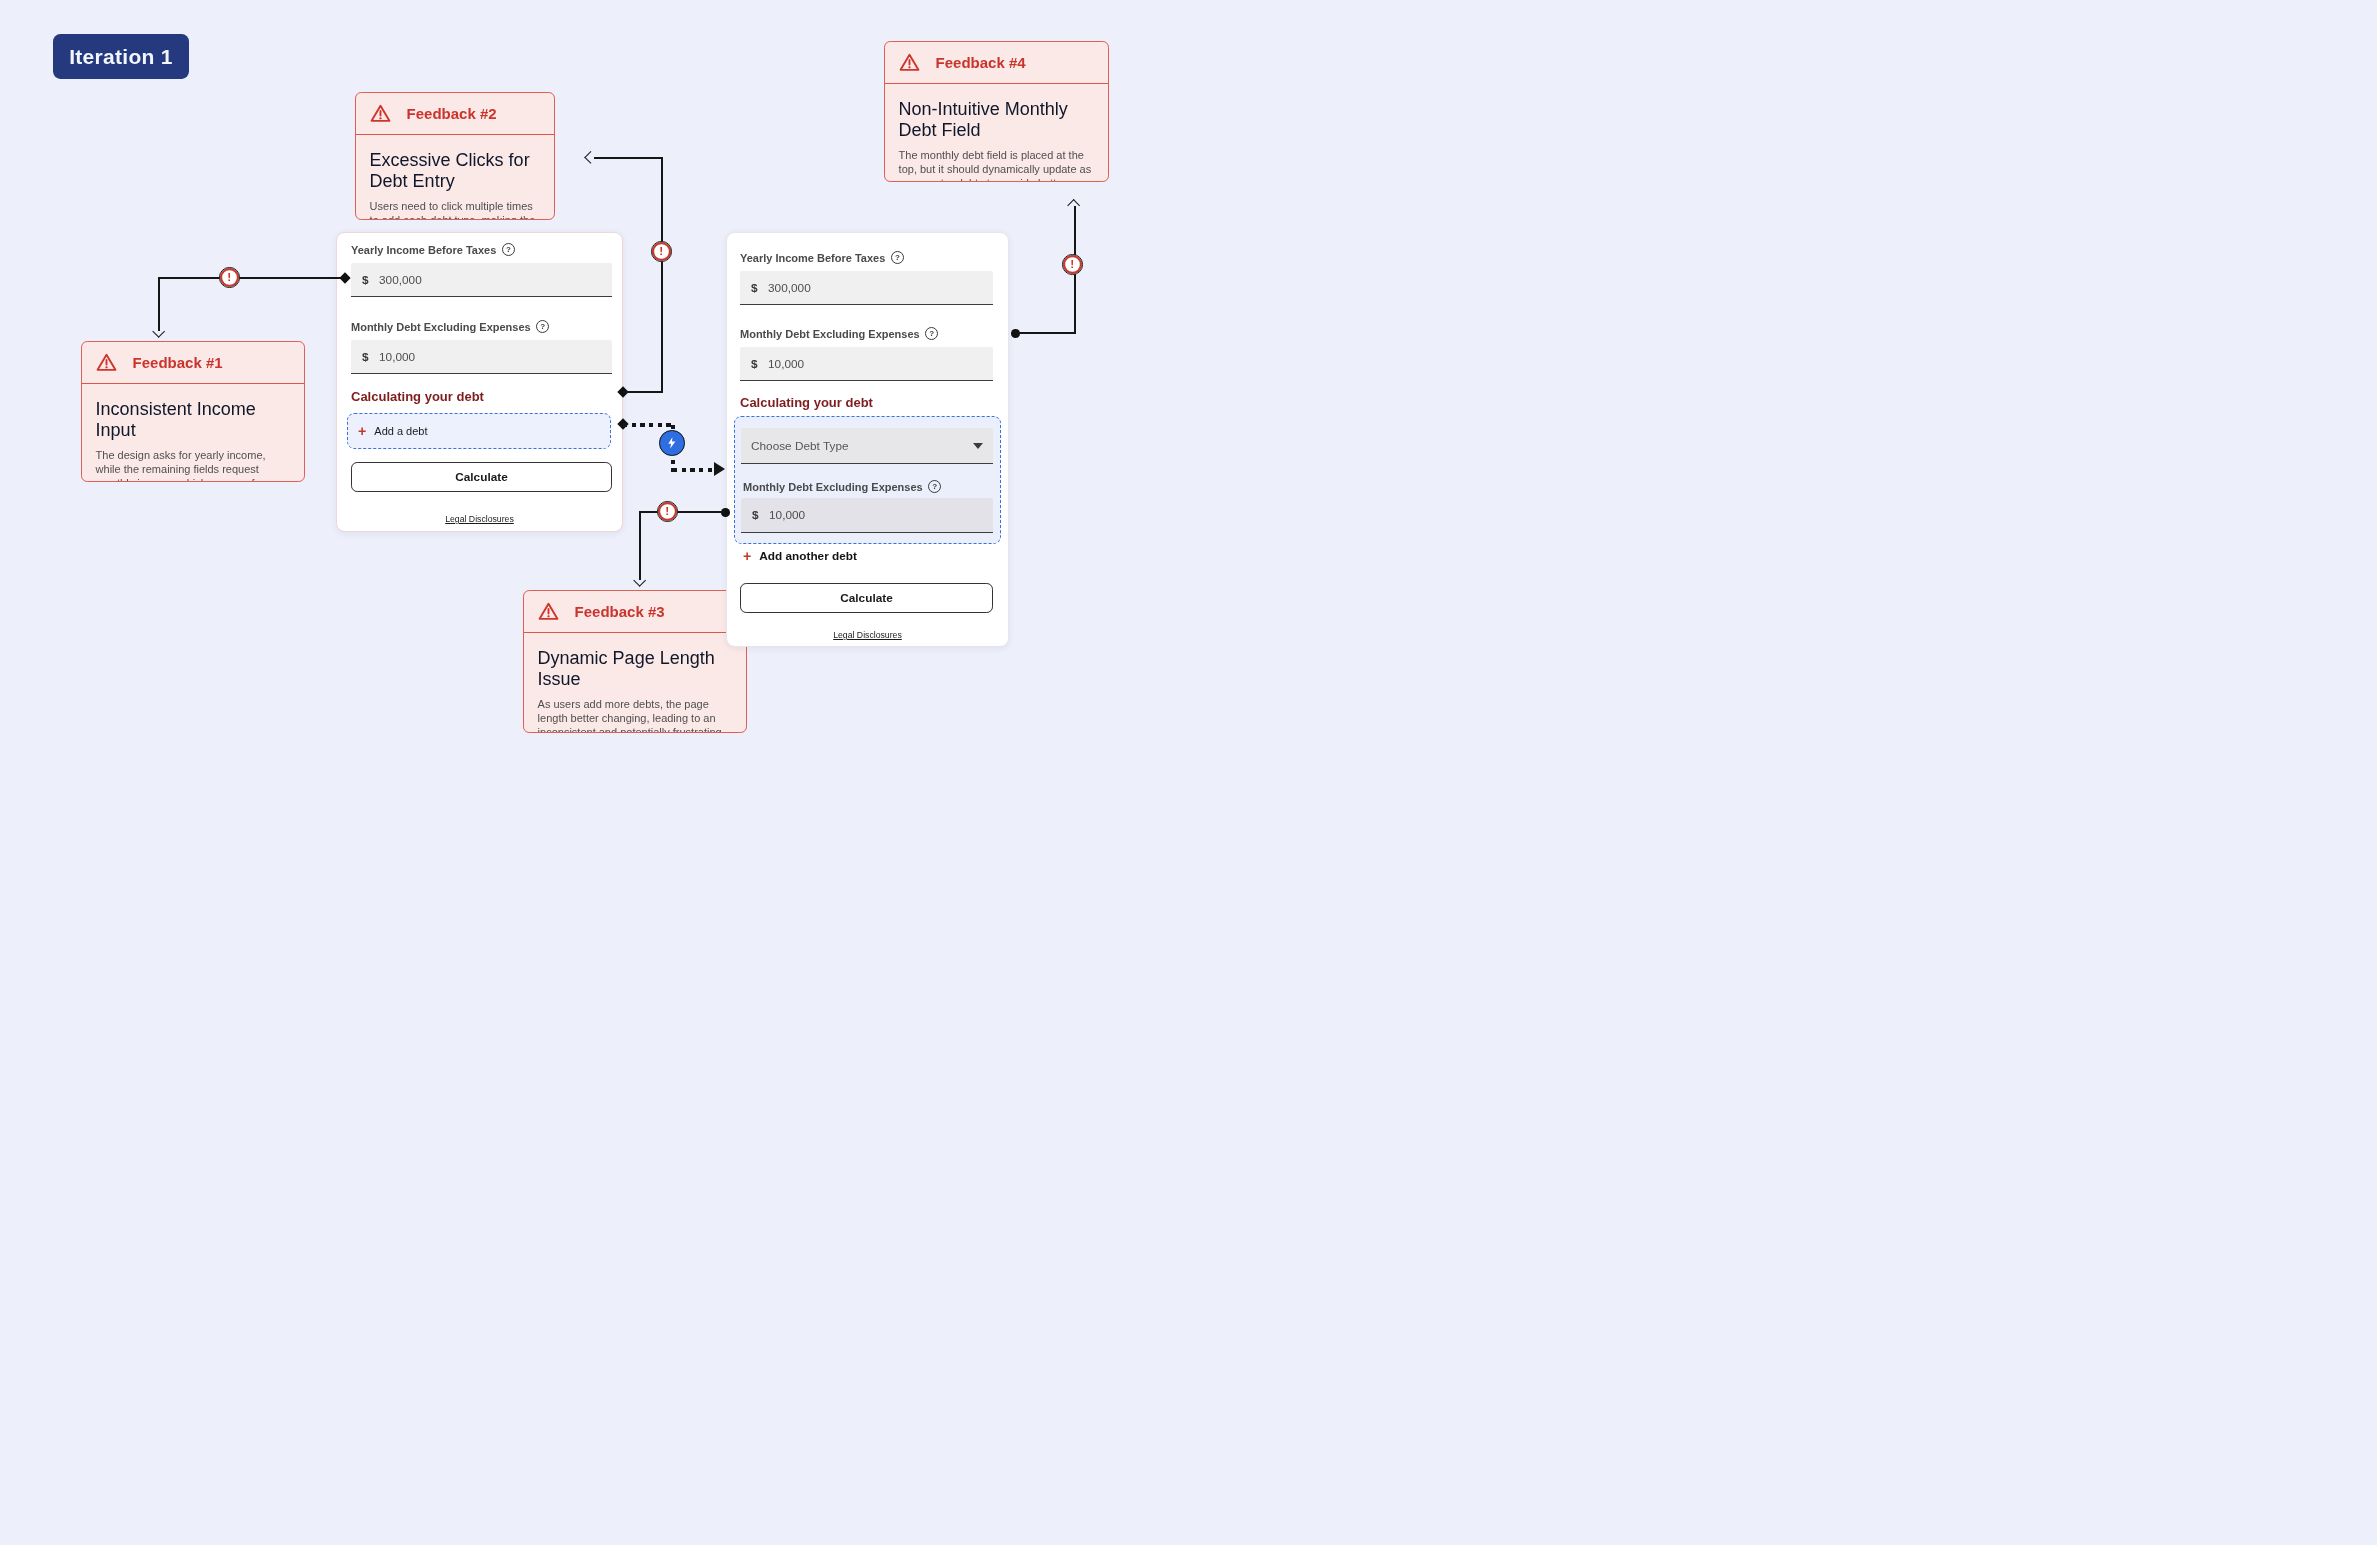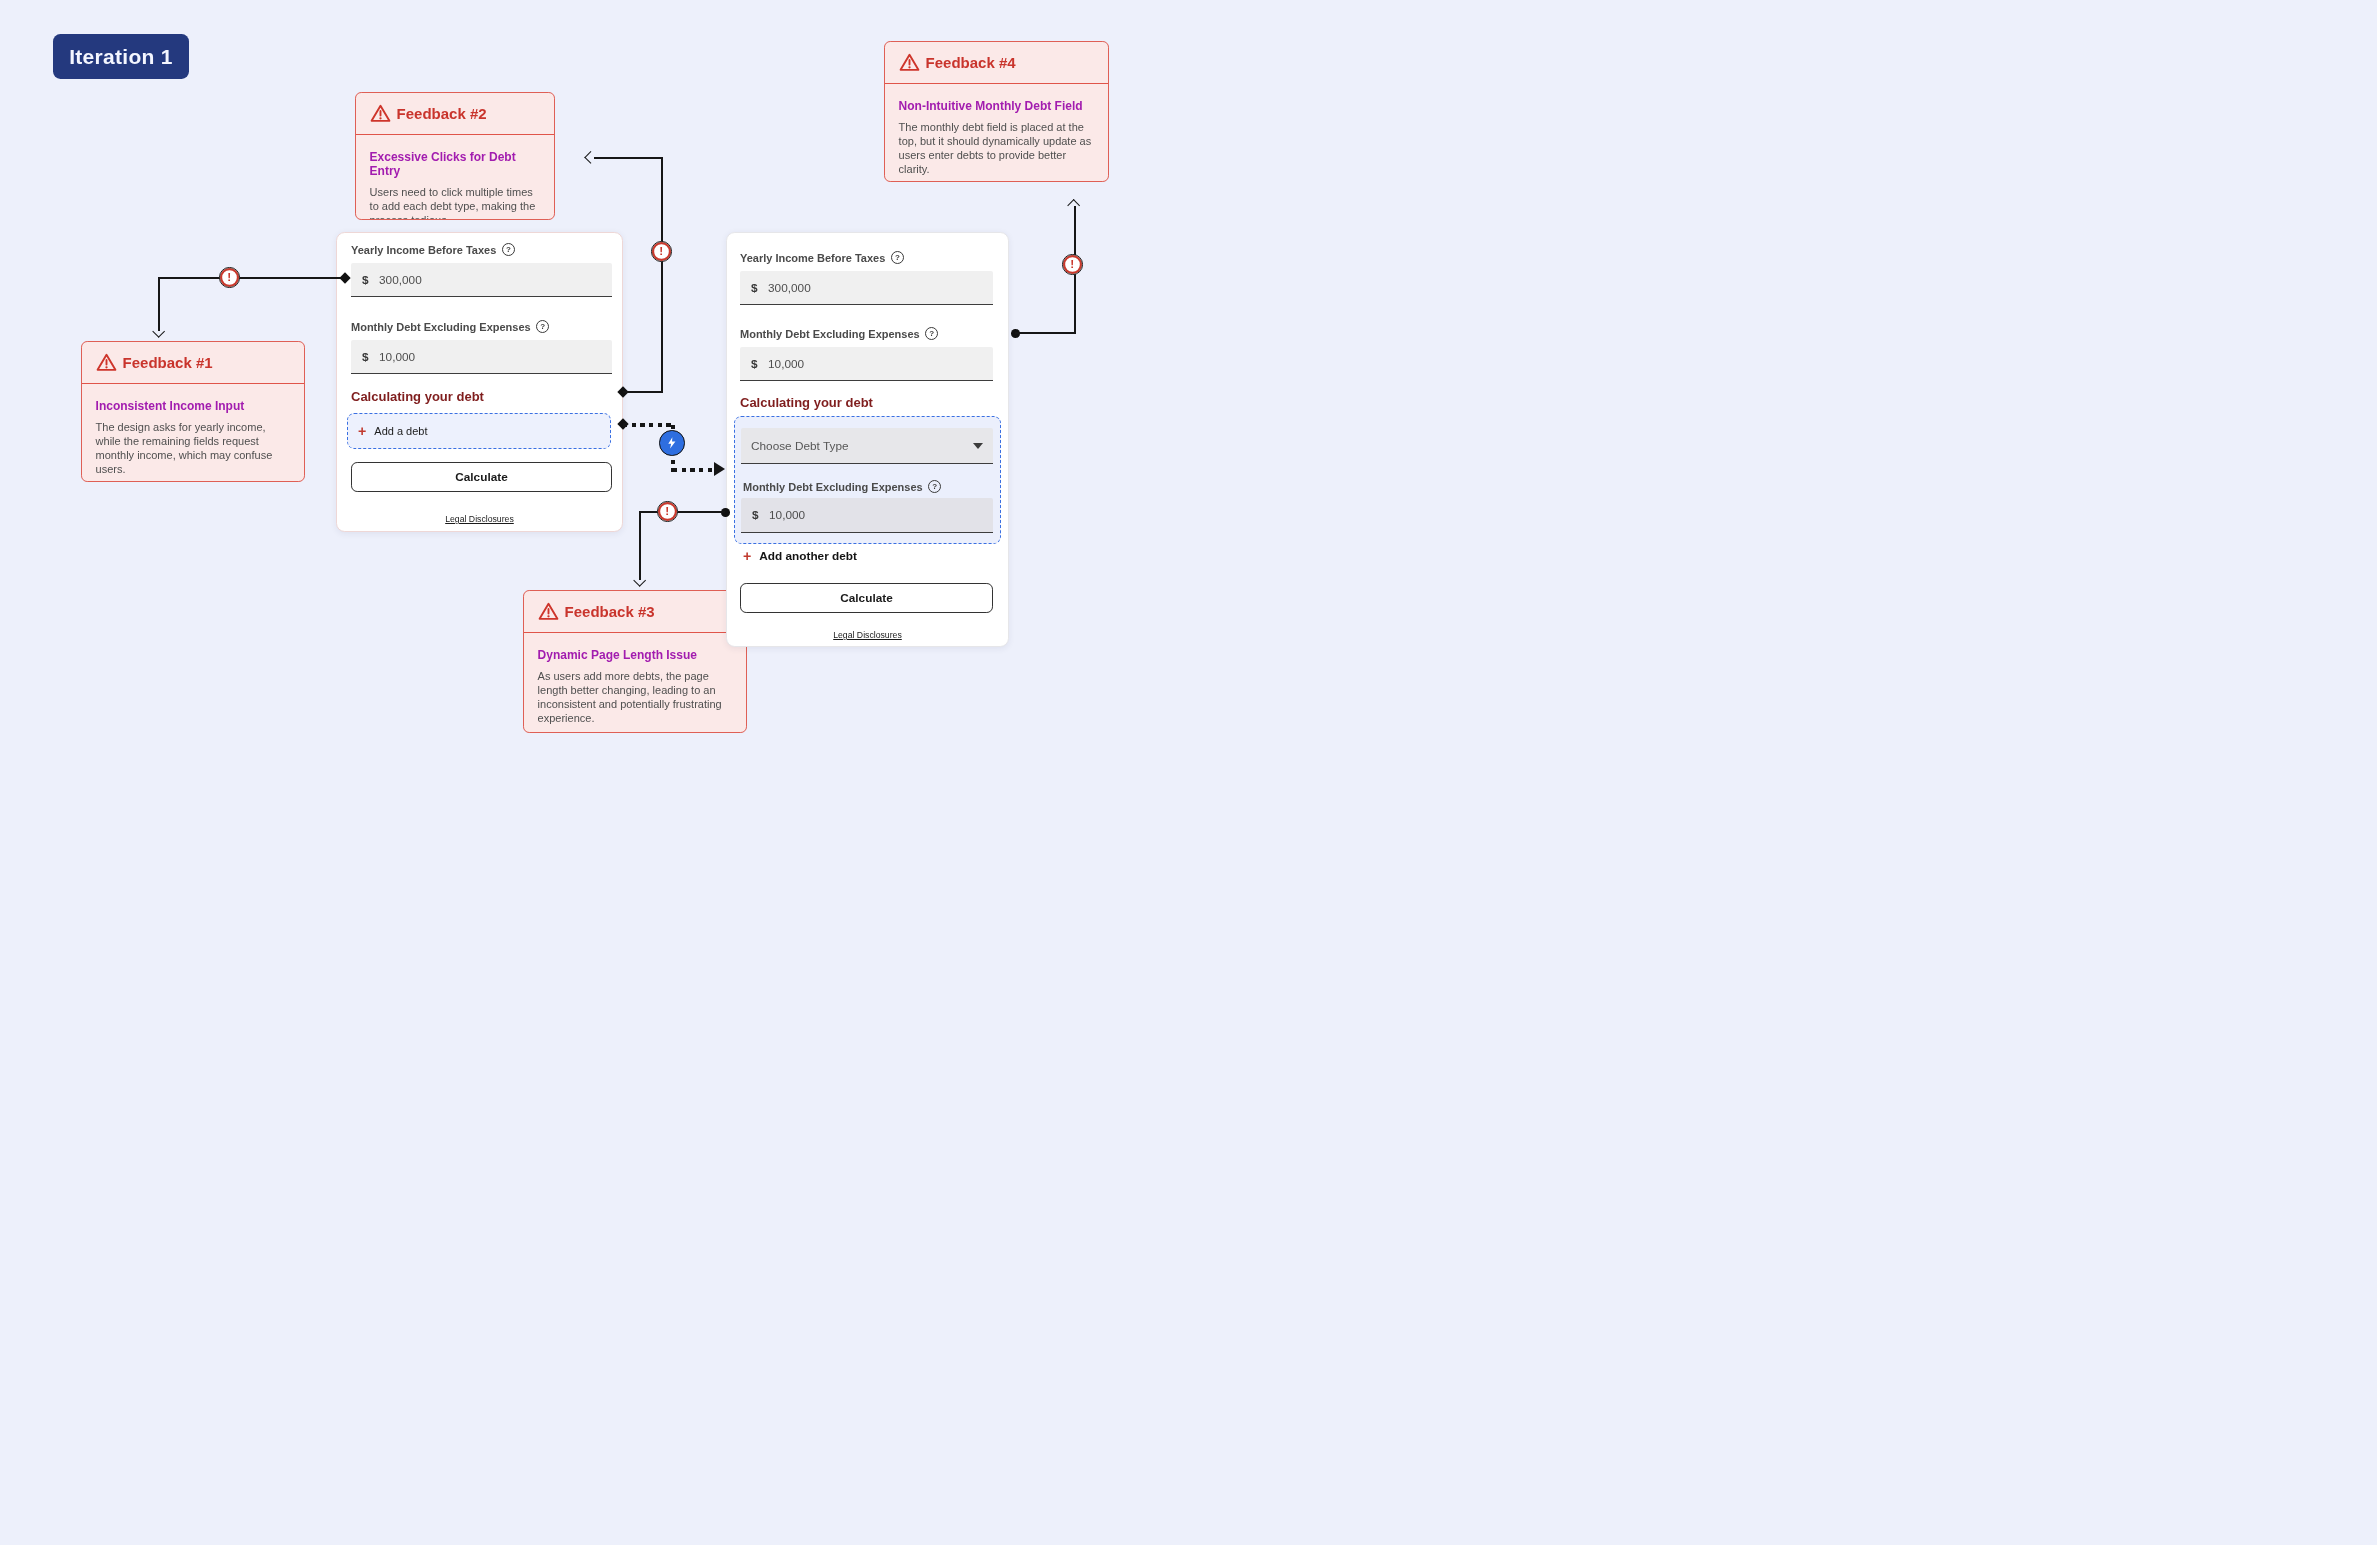--- a/index.html
+++ b/index.html
@@ -7,25 +7,25 @@
           font-family:"Liberation Sans","DejaVu Sans",sans-serif;padding-left:14px;}
 
   
   .badge{position:absolute;left:53px;top:34px;width:136px;height:45px;background:#24397e;
          border-radius:7.4px;display:flex;align-items:center;justify-content:center;
          color:#f4f6ff;font-size:21px;font-weight:600;letter-spacing:0.3px;}
 
   
   .fb{position:absolute;background:#fbe9e8;border:1.2px solid #df5f55;border-radius:6.2px;
       box-sizing:border-box;overflow:hidden;}
-  .fb-head{height:41px;display:flex;align-items:center;padding:0 13.6px;gap:6px;
+  .fb-head{height:41px;display:flex;align-items:center;padding:0 13.6px;gap:16px;
            border-bottom:1.2px solid #e05449;}
   .fb-title{color:#c9342c;font-size:15px;font-weight:700;}
   .fb-body{padding:11px 13.6px 0 13.6px;}
-  .fb-heading{font-size:12px;font-weight:700;color:#a21caf;margin:3.7px 0 7.4px 0;}
+  .fb-heading{font-size:18px;font-weight:400;color:#0f172a;margin:3.7px 0 7.4px 0;}
   .fb-text{font-size:11px;color:#4f4f4f;line-height:1.28;}
 
   
   .card{position:absolute;background:#ffffff;border-radius:8.7px;box-sizing:border-box;
         box-shadow:0 1.9px 6.2px rgba(40,40,90,.07);}
   .card.left{left:336px;top:232px;width:287px;height:300px;border:1.2px solid #eed7d6;}
   .card.right{left:726px;top:232px;width:283px;height:415px;border:1.2px solid #e6e6e9;}
 
   .flabel{position:absolute;display:flex;align-items:center;gap:5.6px;
           font-size:11px;font-weight:600;color:#4a4a4a;}

